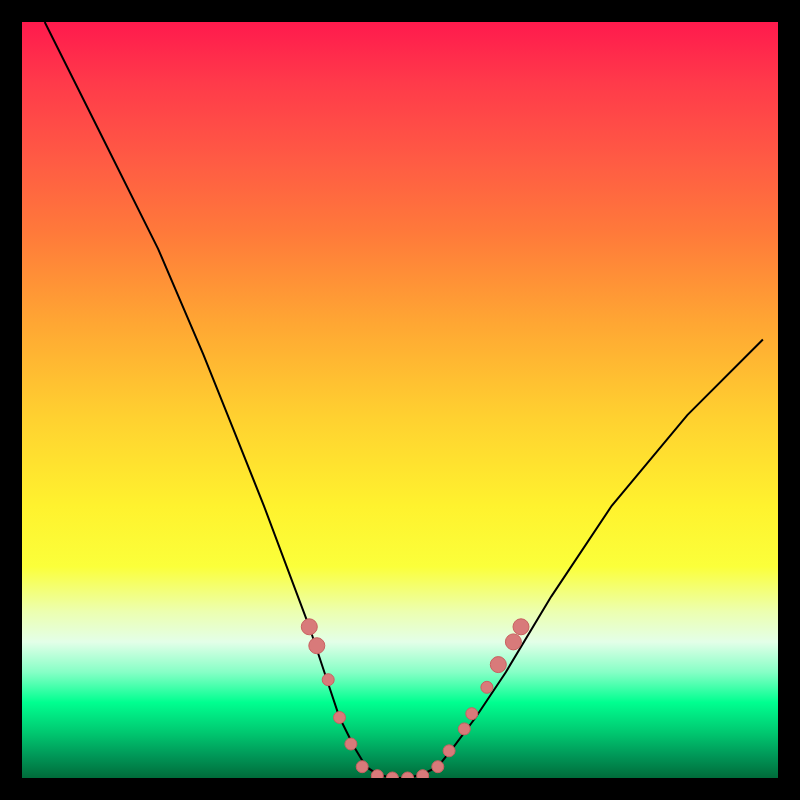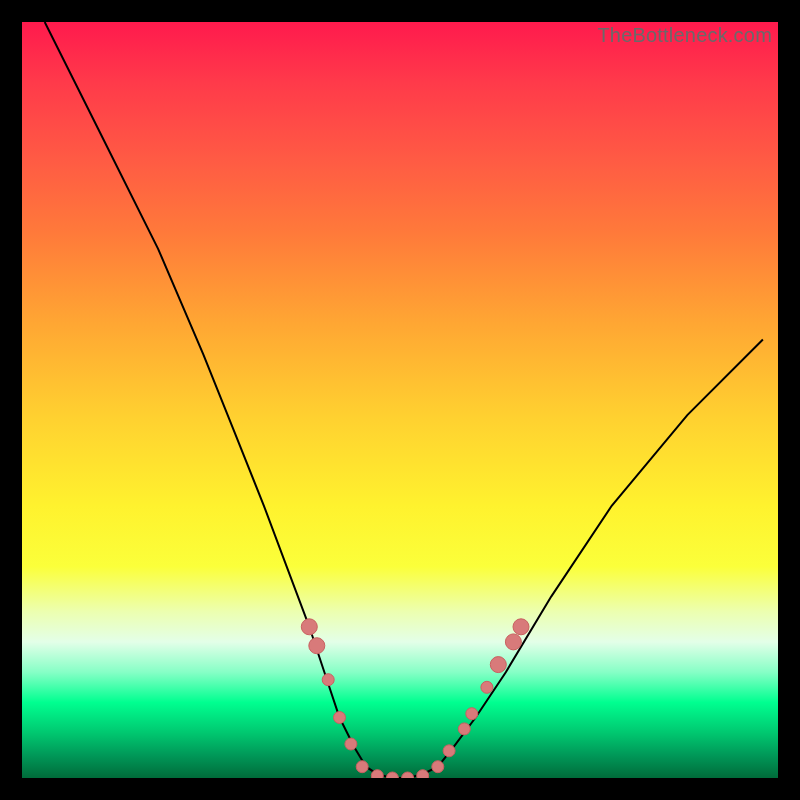--- a/index.html
+++ b/index.html
@@ -58,21 +58,20 @@
     width: 756px;
     height: 756px;
     pointer-events: none;
   }
 </style>
 </head>
 <body>
 
 <div class="frame">
   <div class="plot">
-    <div class="watermark">TheBottleneck.com</div>
     <svg class="curve" viewBox="0 0 756 756" preserveAspectRatio="none">
       <path id="curve-path" fill="none" stroke="#000000" stroke-width="2" d="M22.7 0.0 L75.6 105.8 L136.1 226.8 L181.4 332.6 L211.7 408.2 L241.9 483.8 L264.6 544.3 L287.3 604.8 L302.4 650.2 L317.5 695.5 L332.6 725.8 L344.0 744.7 L355.3 752.2 L370.4 756.0 L385.6 756.0 L400.7 752.2 L415.8 744.7 L430.9 725.8 L453.6 695.5 L483.8 650.2 L529.2 574.6 L589.7 483.8 L665.3 393.1 L740.9 317.5"></path>
       <g id="markers-group">
           <circle cx="287.3" cy="604.8" r="8" fill="#d87a7a" stroke="#c96060" stroke-width="1"></circle>
           <circle cx="294.8" cy="623.7" r="8" fill="#d87a7a" stroke="#c96060" stroke-width="1"></circle>
           <circle cx="306.2" cy="657.7" r="6" fill="#d87a7a" stroke="#c96060" stroke-width="1"></circle>
           <circle cx="317.5" cy="695.5" r="6" fill="#d87a7a" stroke="#c96060" stroke-width="1"></circle>
           <circle cx="328.9" cy="722.0" r="6" fill="#d87a7a" stroke="#c96060" stroke-width="1"></circle>
           <circle cx="340.2" cy="744.7" r="6" fill="#d87a7a" stroke="#c96060" stroke-width="1"></circle>
           <circle cx="355.3" cy="753.7" r="6" fill="#d87a7a" stroke="#c96060" stroke-width="1"></circle>

